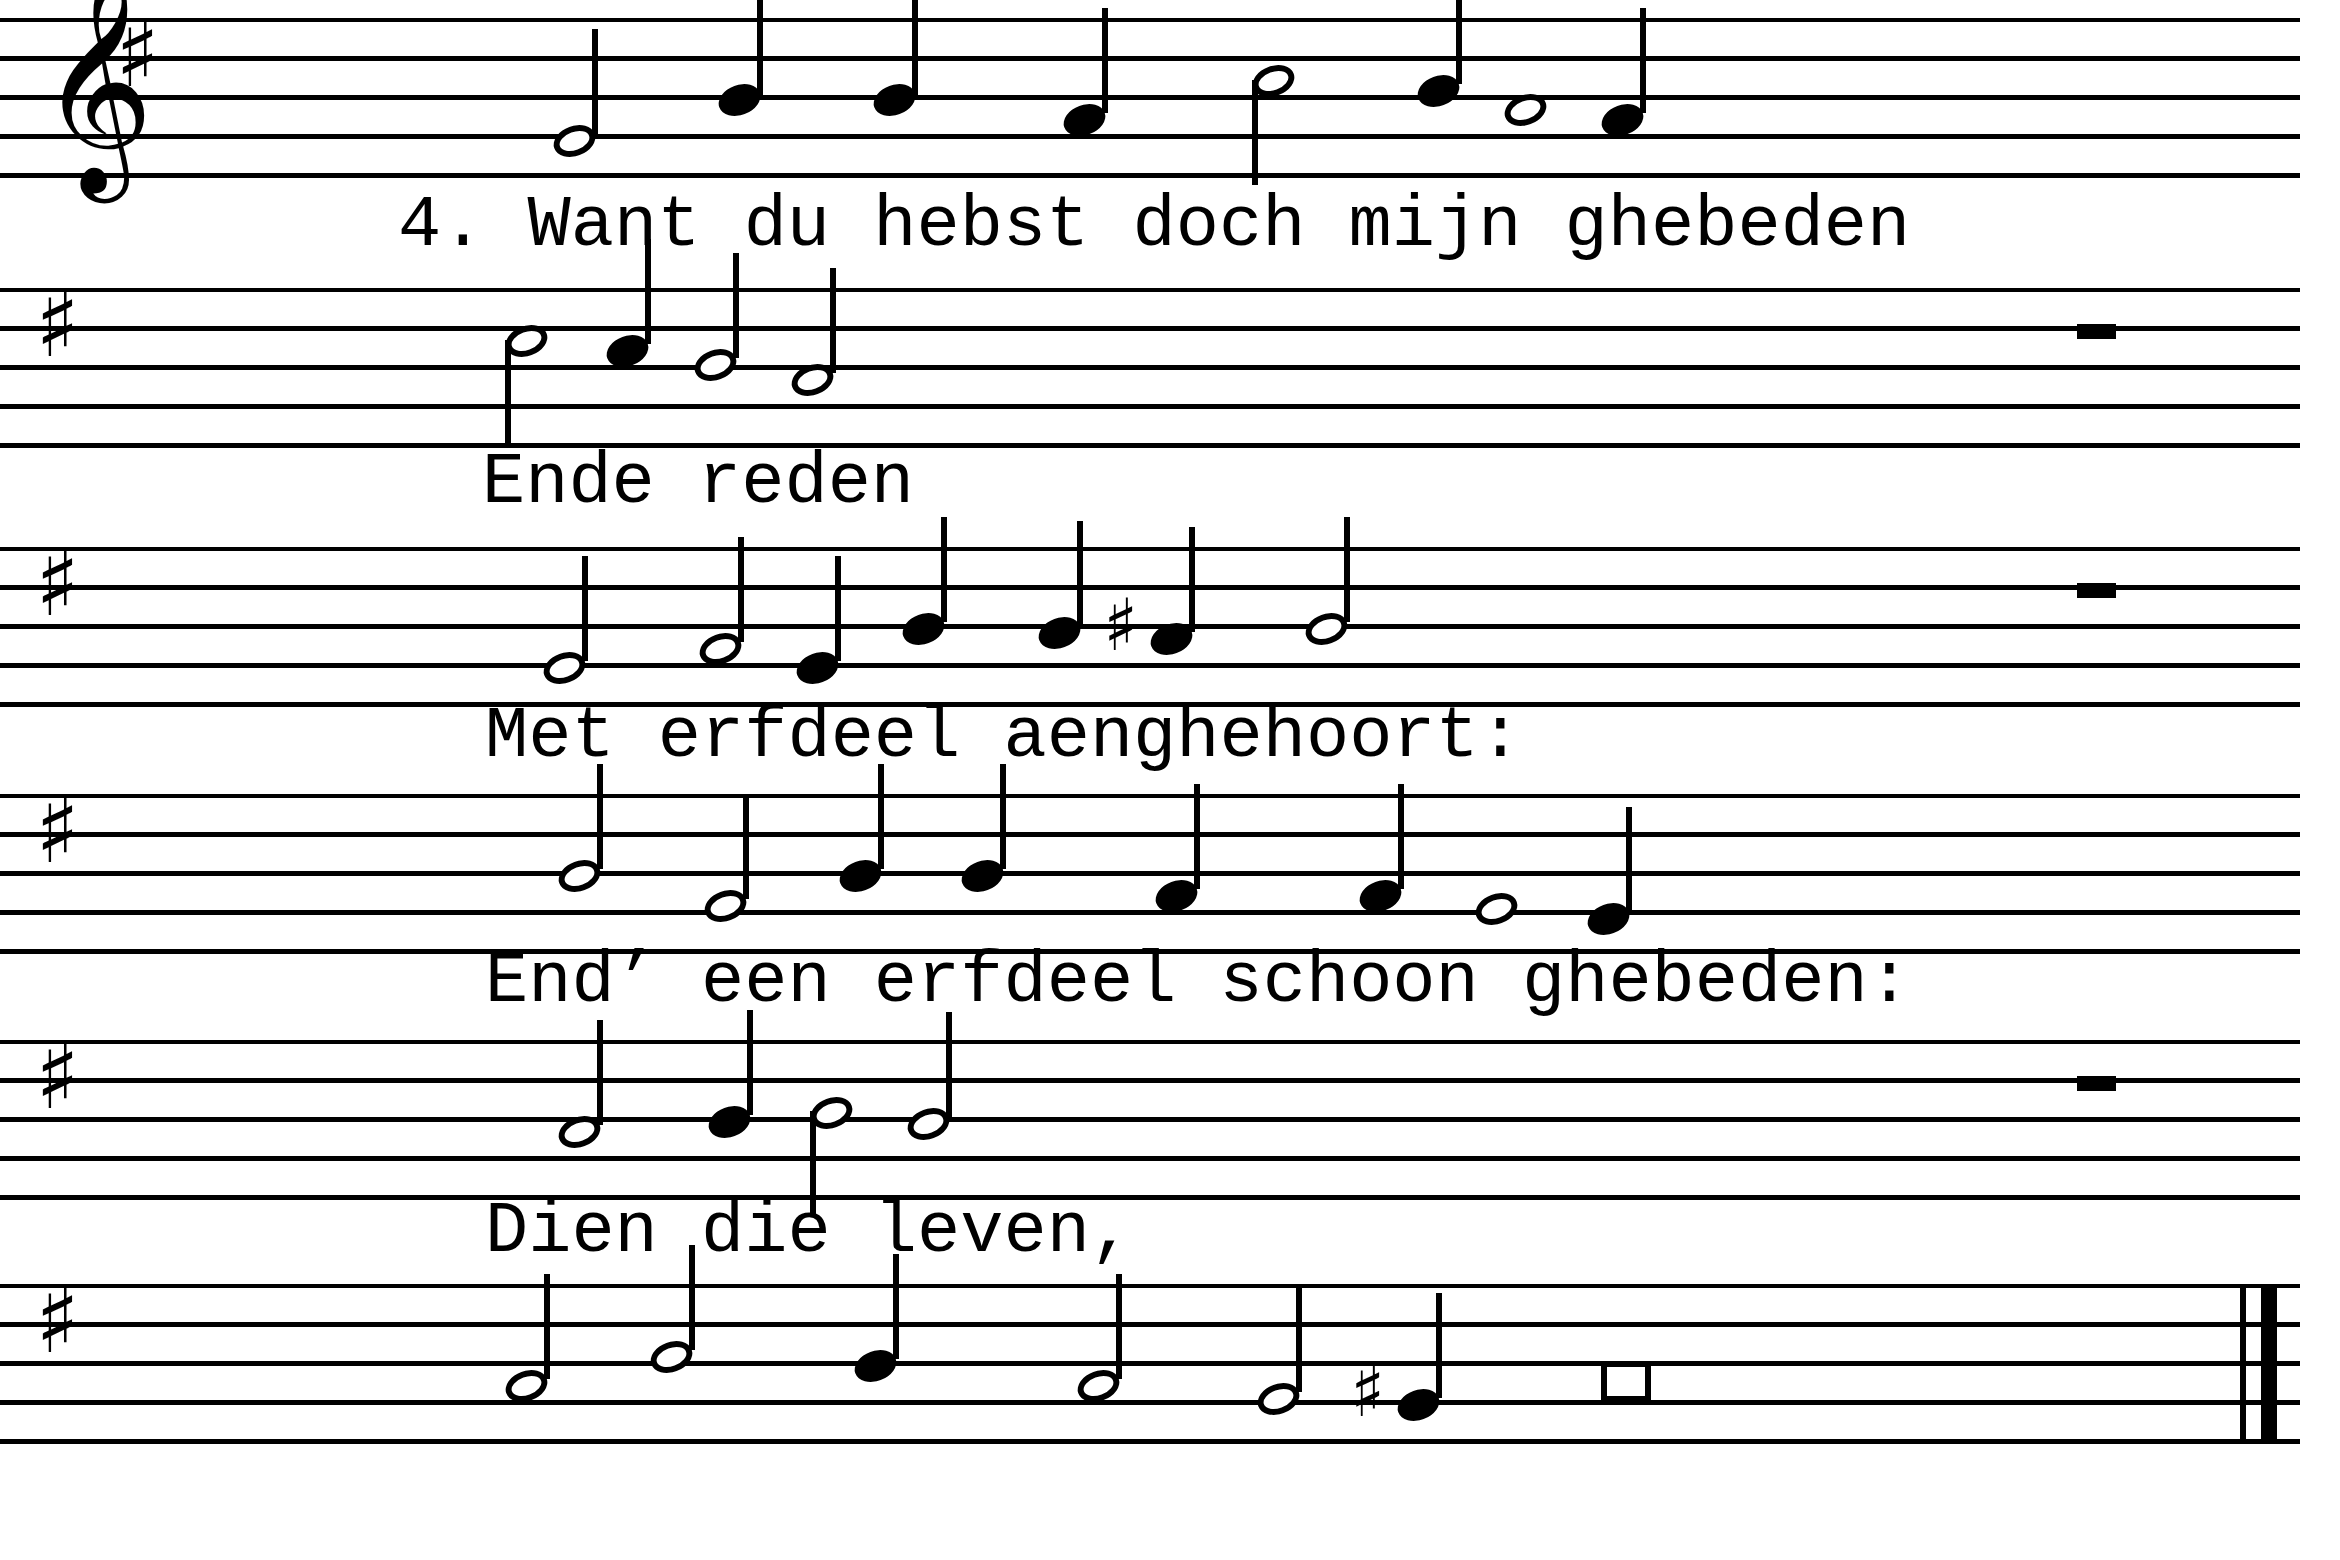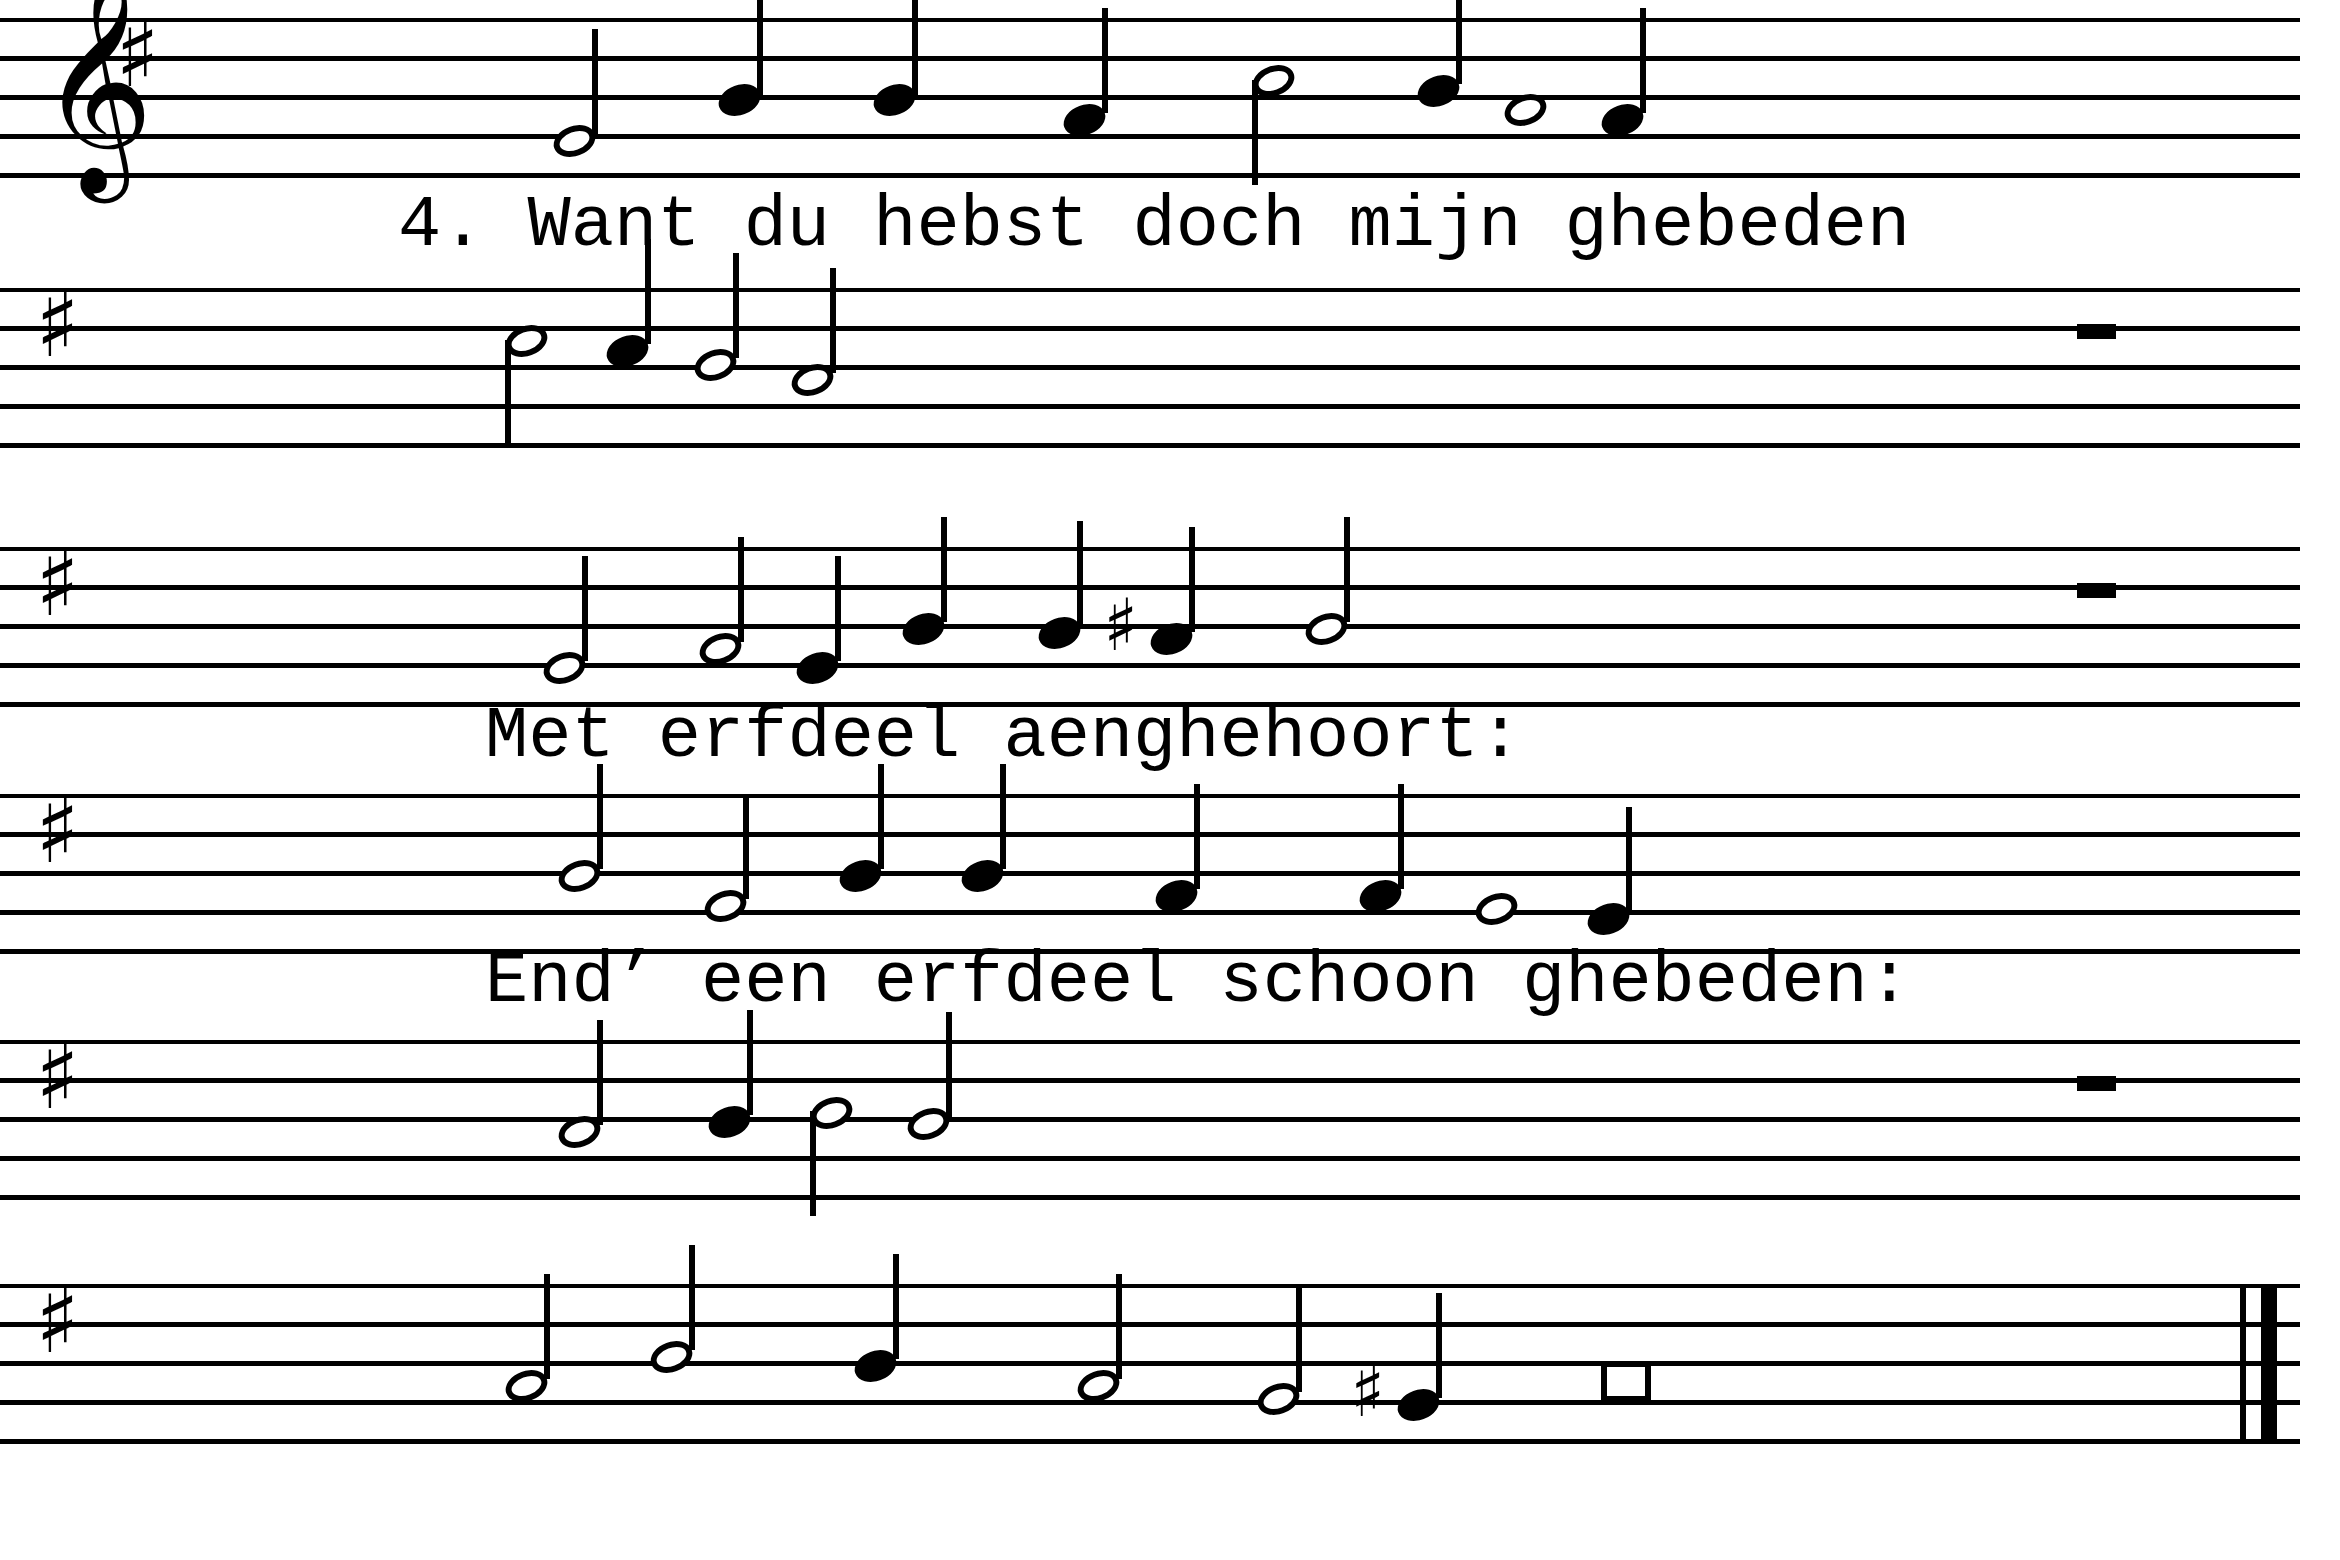--- a/index.html
+++ b/index.html
@@ -185,20 +185,21 @@
       </div>
       <div class="note" style="left:791px;top:0;">
         <div class="head open" style="left:0;top:95px;"></div>
         <div class="stem" style="left:39px;top:-1.9px;height:105px;"></div>
       </div>
 
       <div class="rest" style="left:2077px;top:54px;"></div>
     </div>
   </div>
 
+  <div class="lyric" style="position:absolute;left:482px;top:437px;">Ende reden</div>
 
   <div class="system" style="position:absolute;left:0;top:529px;">
     <div class="staff">
       <div class="line" style="top:17.5px;width:2300px;"></div>
       <div class="line" style="top:56px;width:2300px;"></div>
       <div class="line" style="top:95px;width:2300px;"></div>
       <div class="line" style="top:134px;width:2300px;"></div>
       <div class="line" style="top:173px;width:2300px;"></div>
 
       <div class="ksharp" style="left:35px;top:7.8px;">♯</div>
@@ -309,20 +310,21 @@
       </div>
       <div class="note" style="left:907px;top:0;">
         <div class="head open" style="left:0;top:87px;"></div>
         <div class="stem" style="left:39px;top:-9.7px;height:105px;"></div>
       </div>
 
       <div class="rest" style="left:2077px;top:54px;"></div>
     </div>
   </div>
 
+  <div class="lyric" style="position:absolute;left:485px;top:1186px;">Dien die leven,</div>
 
   <div class="system" style="position:absolute;left:0;top:1266px;">
     <div class="staff">
       <div class="line" style="top:17.5px;width:2300px;"></div>
       <div class="line" style="top:56px;width:2300px;"></div>
       <div class="line" style="top:95px;width:2300px;"></div>
       <div class="line" style="top:134px;width:2300px;"></div>
       <div class="line" style="top:173px;width:2300px;"></div>
 
       <div class="ksharp" style="left:35px;top:7.8px;">♯</div>

